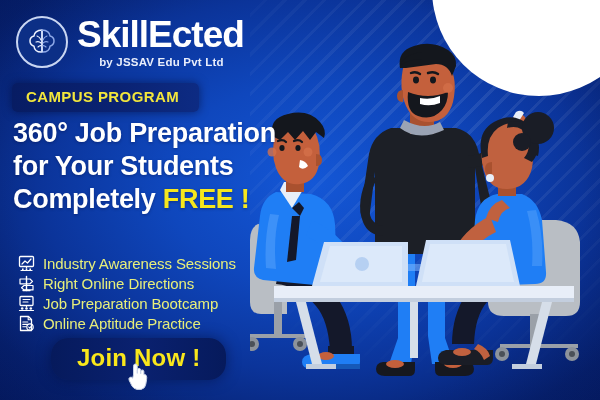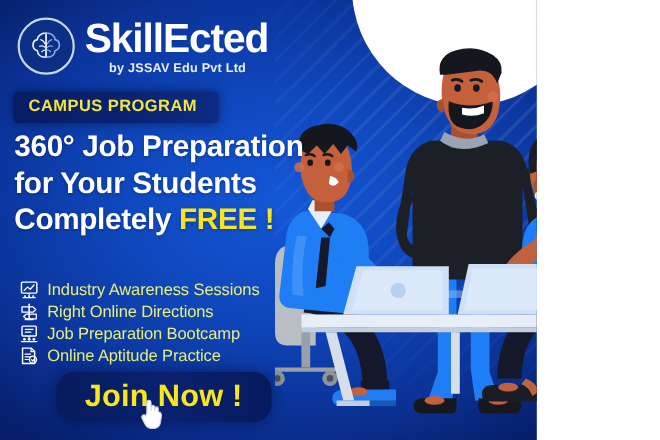--- a/index.html
+++ b/index.html
@@ -1,20 +1,20 @@
 <!DOCTYPE html>
 <html><head>
 <meta charset="utf-8">
 <style>
   html,body{margin:0;padding:0;background:#fff;}
   body{font-family:"Liberation Sans", sans-serif;}
 
   #banner{
     position:relative;
-    width:488px;height:400px;
+    width:600px;height:400px;
     overflow:hidden;
     background:
       radial-gradient(ellipse 520px 360px at 52% 46%, #1457d6 0%, #0f47bd 28%, #0b349a 52%, #06206e 74%, #031558 100%);
   }
 
   
   #vignette{
     position:absolute;inset:0;
     background:
       radial-gradient(ellipse 700px 520px at 50% 50%, rgba(0,0,0,0) 40%, rgba(2,12,60,.55) 100%);
@@ -119,21 +119,21 @@
   #cta{
     position:absolute;left:51px;top:338px;
     padding:6px 26px 8px 26px;
     border-radius:17px;
     background:linear-gradient(90deg,#061a5c 0%,#0a2170 50%,#061a5c 100%);
     box-shadow:0 0 14px rgba(2,10,48,.5);
     cursor:pointer;
   }
   #cta span{
     color:#f9e71b;
-    font-size:28px;font-weight:bold;letter-spacing:.2px;
+    font-size:24px;font-weight:bold;letter-spacing:.2px;
     white-space:nowrap;
   }
   #cursor-hand{
     position:absolute;left:127px;top:362px;
     width:22px;height:30px;
     pointer-events:none;
   }
 
   
   #illustration{

